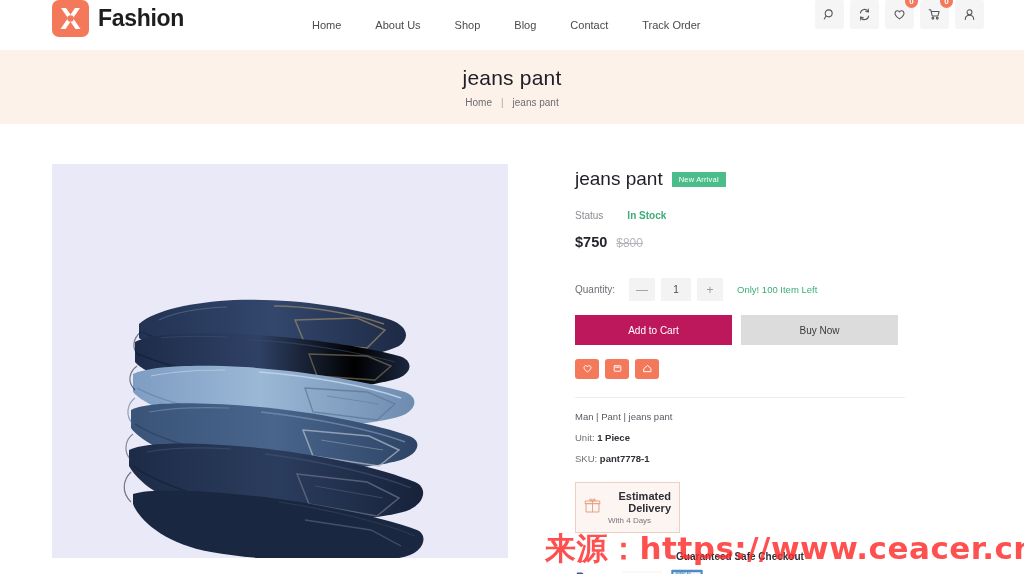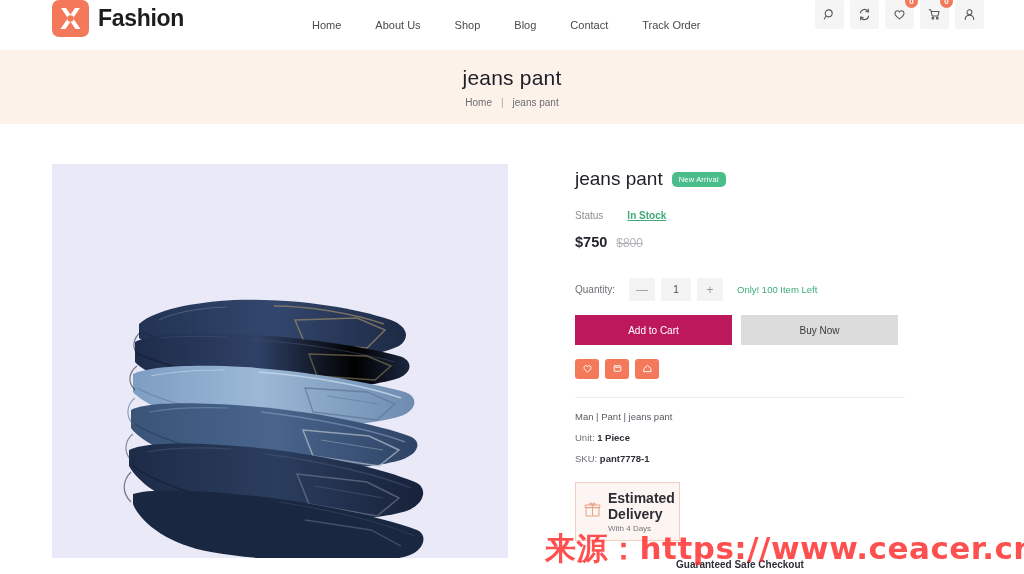--- a/index.html
+++ b/index.html
@@ -148,33 +148,33 @@
   .product-title {
     font-size: 19px;
     color: #1f1f27;
     font-weight: normal;
   }
   .new-badge {
     background: #4bbd8a;
     color: #ffffff;
     font-size: 7.5px;
     padding: 3px 7px;
-    border-radius: 5px;
+    border-radius: 0;
     letter-spacing: 0.2px;
     white-space: nowrap;
   }
 
   .status-row {
     display: flex;
     align-items: center;
     gap: 24px;
     margin-bottom: 13px;
   }
   .status-label { font-size: 10px; color: #8b8b92; }
-  .status-value { font-size: 10px; color: #3eab79; font-weight: bold; text-decoration: underline; }
+  .status-value { font-size: 10px; color: #3eab79; font-weight: bold; }
 
   .price-row {
     display: flex;
     align-items: baseline;
     gap: 9px;
     margin-bottom: 28px;
   }
   .price-now { font-size: 14.5px; color: #23232b; font-weight: bold; }
   .price-old {
     font-size: 12px;
@@ -267,21 +267,21 @@
   .promo-box {
     width: 105px;
     border: 1px solid #f0cfc0;
     background: #fdf5f1;
     padding: 7px 8px;
     display: flex;
     align-items: center;
     gap: 7px;
   }
   .promo-text { display: flex; flex-direction: column; gap: 2px; }
-  .promo-title { font-size: 14px; color: #2d2d35; font-weight: bold; }
+  .promo-title { font-size: 11px; color: #2d2d35; font-weight: bold; text-align: right; }
   .promo-sub { font-size: 8px; color: #76767e; }
 
   .checkout-title {
     font-size: 10px;
     color: #2e2e36;
     font-weight: bold;
     text-align: center;
     margin-bottom: 7px;
   }
   .pay-row {

